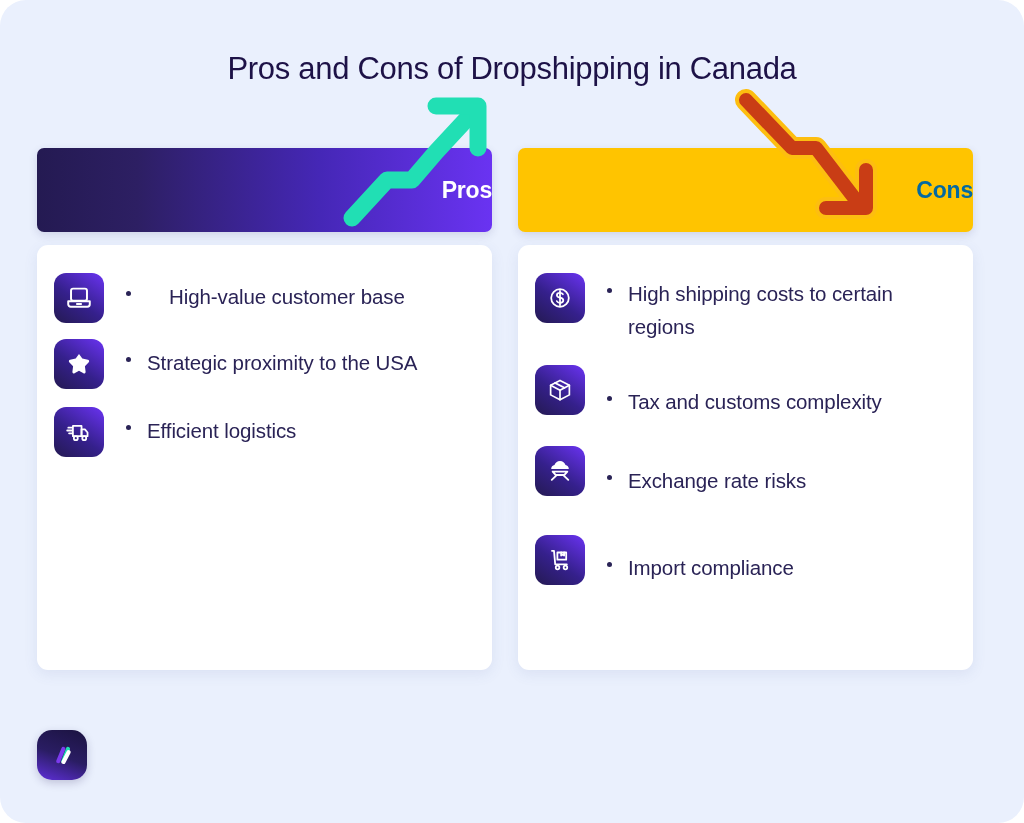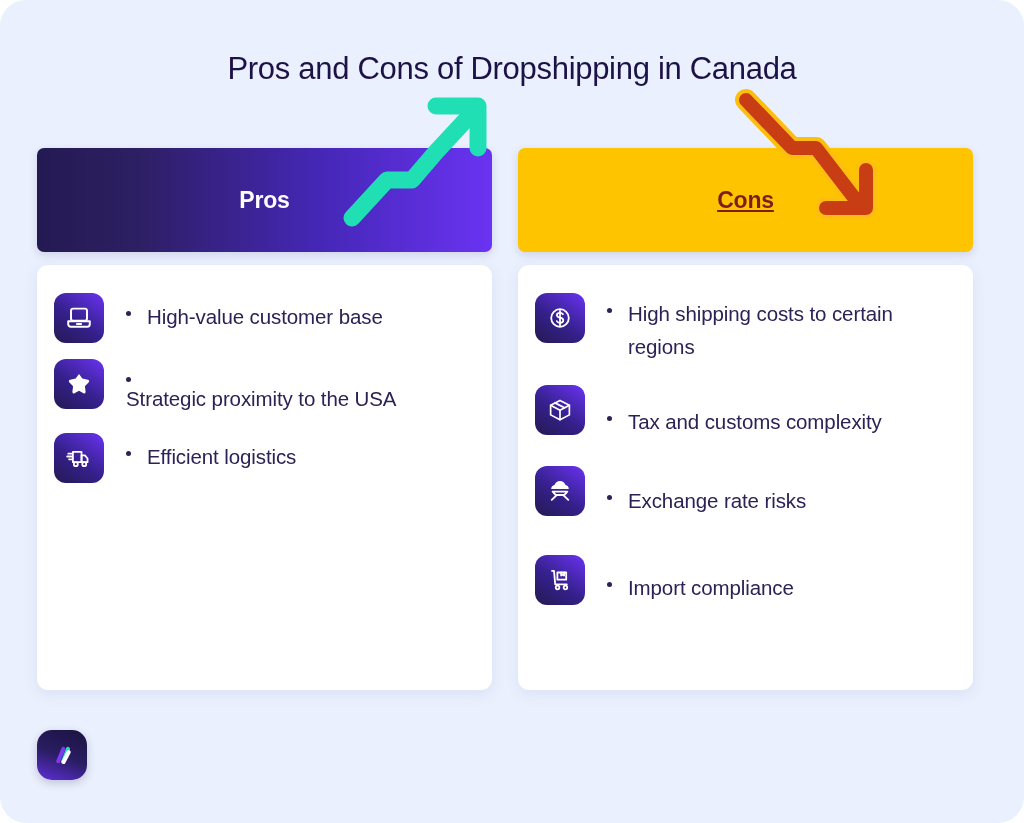--- a/index.html
+++ b/index.html
@@ -29,40 +29,40 @@
   }
 
   
   .column { position:absolute; top:148px; width:455px; }
   .column.pros { left:37px; }
   .column.cons { left:518px; }
 
   
   .banner {
     position:relative;
-    height:104px;
+    height:84px;
     border-radius:7px;
     display:flex;
     align-items:center;
-    justify-content:center;
+    justify-content:flex-end;
     box-shadow:0 3px 9px rgba(60,60,120,0.16);
   }
   .banner.pros {
     background:linear-gradient(90deg,#241a52 0%,#2d1f63 22%,#4527b6 62%,#6a33f2 100%);
   }
   .banner.cons { background:#ffc400; }
   .banner-label {
     font-size:23px;
     font-weight:bold;
     letter-spacing:-0.2px;
     position:relative;
     z-index:3;
   }
   .banner.pros .banner-label { color:#ffffff; }
-  .banner.cons .banner-label { color:#7f1d1d;text-decoration:underline; }
+  .banner.cons .banner-label { color:#0369a1; }
 
   
   .arrow-up {
     position:absolute;
     right:-8px; top:-58px;
     width:160px; height:140px;
     z-index:4;
     pointer-events:none;
   }
   .arrow-down {
@@ -120,22 +120,22 @@
   .item-text {
     font-size:20.5px;
     line-height:1.62;
     color:#2a2356;
     max-width:305px;
     letter-spacing:-0.1px;
   }
   .cons .item-text { max-width:280px; }
 
   
-  .pros .item:nth-child(1) .item-body { padding-top:9px; }
-  .pros .item:nth-child(2) .item-body { padding-top:9px;flex-direction:column; }
+  .pros .item:nth-child(1) .item-body { padding-top:9px;gap:22px; }
+  .pros .item:nth-child(2) .item-body { padding-top:9px; }
   .pros .item:nth-child(2) { margin-bottom:16px; }
   .pros .item:nth-child(3) .item-body { padding-top:9px;text-align:center; }
   .pros .item:nth-child(4) .item-body { padding-top:9px; }
 
   .cons .item:nth-child(1) .item-body { padding-top:6px; }
   .cons .item:nth-child(2) .item-body { padding-top:22px; }
   .cons .item:nth-child(2) { margin-bottom:25px; }
   .cons .item:nth-child(3) .item-body { padding-top:20px; }
   .cons .item:nth-child(3) { margin-bottom:36px; }
   .cons .item:nth-child(4) .item-body { padding-top:18px; }

